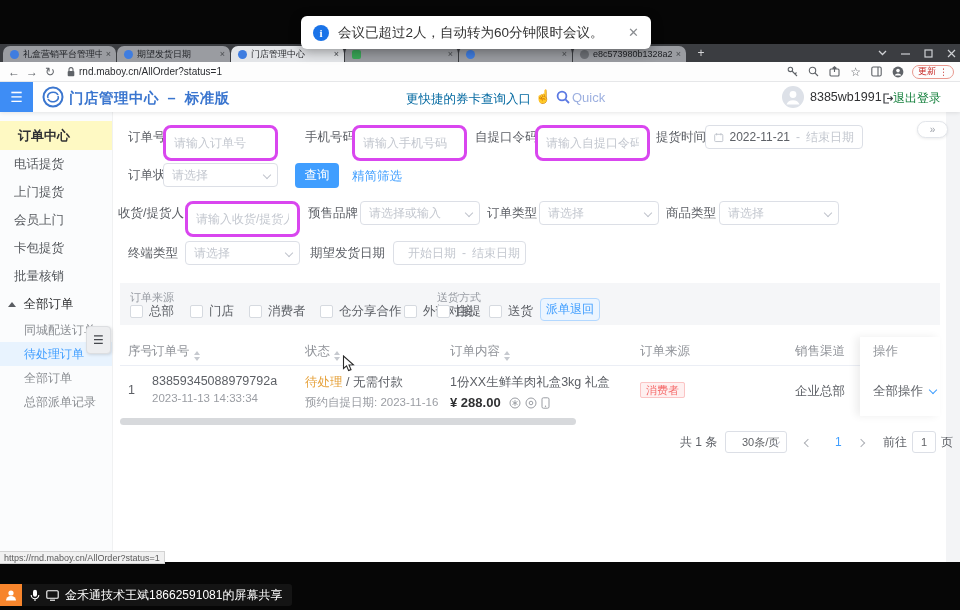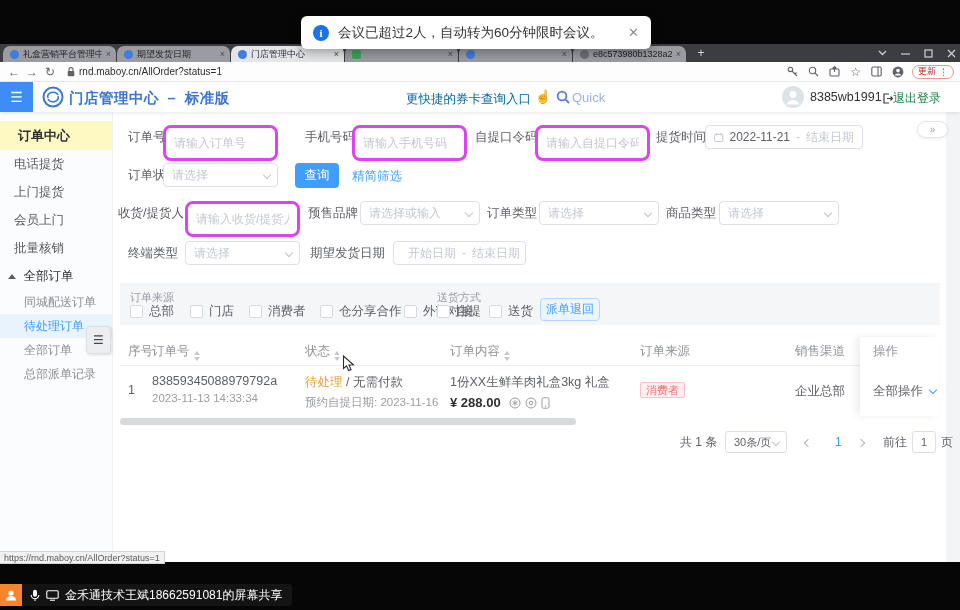--- a/index.html
+++ b/index.html
@@ -247,20 +247,21 @@
           </svg>
         <span>退出登录</span>
       </span>
     </div>
 
     <div class="sidebar">
       <div class="side-section">订单中心</div>
       <div class="side-item">电话提货</div>
       <div class="side-item">上门提货</div>
       <div class="side-item">会员上门</div>
+      <div class="side-item">卡包提货</div>
       <div class="side-item">批量核销</div>
       <div class="side-group">
         <span class="tri"></span>
         <span>全部订单</span>
       </div>
       <div class="side-sub">同城配送订单</div>
       <div class="side-sub active">待处理订单</div>
       <div class="side-sub">全部订单</div>
       <div class="side-sub">总部派单记录</div>
       <div class="side-handle">☰</div>
@@ -424,21 +425,21 @@
             <span class="caret" style="position:static;display:inline-block;border-color:#409eff;margin-left:4px;vertical-align:2px"></span>
           </span>
         </div>
       </div>
 
       <div class="hscroll">
           <div class="thumb"></div>
         </div>
 
       <span class="pag" style="left:567px">共 1 条</span>
-      <div class="pag-box" style="left:612px;top:319px;width:62px;padding-left:8px">
+      <div class="pag-box" style="left:612px;top:319px;width:62px;padding-left:16px">
         <span>30条/页</span>
         <span class="caret" style="top:7px"></span>
       </div>
       <span class="pag" style="left:692px"><span class="chev left"></span></span>
       <span class="pag" style="left:722px;color:#409eff">1</span>
       <span class="pag" style="left:745px"><span class="chev right"></span></span>
       <span class="pag" style="left:770px">前往</span>
       <input class="pag-box" style="left: 799px; top: 319px; width: 24px; text-align: center;" value="1">
       <span class="pag" style="left:828px">页</span>
     </div>

